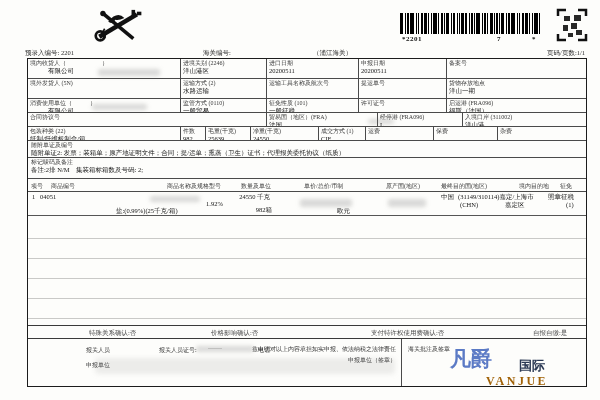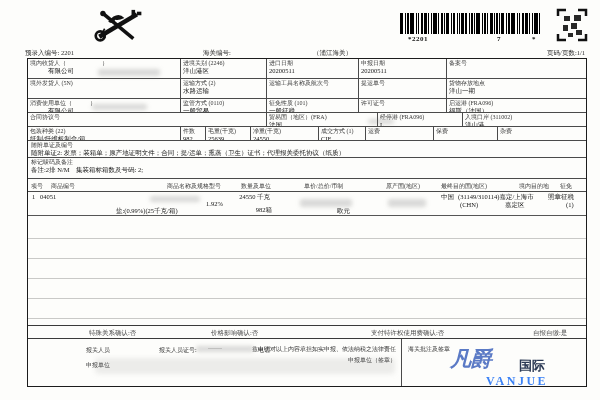--- a/index.html
+++ b/index.html
@@ -28,23 +28,23 @@
   .ruled{position:relative;height:110px;border-bottom:1px solid #3a3a3a;box-sizing:border-box;}
   .rline{position:absolute;left:0;right:0;height:1px;background:#c9c9c7;}
   .confirm{position:relative;height:13px;border-bottom:1px solid #3a3a3a;box-sizing:border-box;}
   .confirm .c{position:absolute;top:3px;font-size:6.5px;color:#4a4a4a;white-space:nowrap;}
   .foot{position:relative;height:47px;}
   .foot .f{position:absolute;font-size:6px;color:#333;white-space:nowrap;}
   .fdiv{position:absolute;top:0;bottom:0;width:1px;background:#4a4a4a;}
   .sm{position:absolute;background:rgba(125,125,125,.28);filter:blur(2px);border-radius:2px;}
   .sml{position:absolute;background:rgba(150,150,150,.16);filter:blur(2.5px);border-radius:3px;}
   .bartext{position:absolute;font-size:7px;font-weight:bold;color:#111;letter-spacing:.5px;}
-  .wm1{font-style:italic;font-weight:bold;font-size:21px;color:#4a6cc0;filter:blur(.3px);opacity:.9;}
+  .wm1{font-weight:bold;font-size:21px;color:#4a6cc0;filter:blur(.3px);opacity:.9;}
   .wm2{font-size:13px;font-weight:bold;color:#2a3853;}
-  .wm3{font-size:12px;letter-spacing:2.5px;color:#3b82f6;font-weight:bold;}
+  .wm3{font-size:12px;letter-spacing:2.5px;color:#a16207;font-weight:bold;}
 </style>
 </head>
 <body>
 
 <div class="page">
 
   <svg class="abs" style="left:90px;top:9px;width:58px;height:34px" viewBox="0 0 60 38">
     <g stroke="#111" fill="#111">
       <line x1="8" y1="31" x2="50" y2="6" stroke-width="5"></line>
       <circle cx="9" cy="30" r="5" fill="none" stroke-width="3"></circle>
@@ -55,21 +55,21 @@
       <path d="M18 14 Q28 2 36 10 Q30 13 26 12 Q22 18 18 14" stroke="none"></path>
       <path d="M14 22 Q9 29 15 32" fill="none" stroke-width="2"></path>
     </g>
   </svg>
 
 
   <div class="abs" style="left:400px;top:13px;width:140px;height:32px">
     <svg width="140" height="21">
       <line x1="0" y1="10.5" x2="140" y2="10.5" stroke="#000" stroke-width="21" stroke-dasharray="3 2 1 1 2 1 4 2 1 1 1 2 2 1 3 1 1 2 1 1 4 1 1 2 2 1 1 1 3 2 1 1 2 2 1 1 1 1 3 1 2 2 1 1 2 1 1 1 4 2 1 1 2 1 1 2 3 1 1 1 2 1 1 1"></line>
     </svg>
-    <span class="bartext" style="left:8px;top:22px">*2201</span>
+    <span class="bartext" style="left:2px;top:22px">*2201</span>
     <span class="bartext" style="left:97px;top:22px">7</span>
     <span class="bartext" style="right:4px;top:22px">*</span>
   </div>
 
   <svg class="abs" style="left:556px;top:8px;width:32px;height:34px" viewBox="0 0 32 34">
     <g fill="none" stroke="#111" stroke-width="2.5">
       <path d="M2 8 V2 H10"></path>
         <path d="M22 2 H30 V8"></path>
         <path d="M30 26 V32 H22"></path>
         <path d="M10 32 H2 V26"></path>

